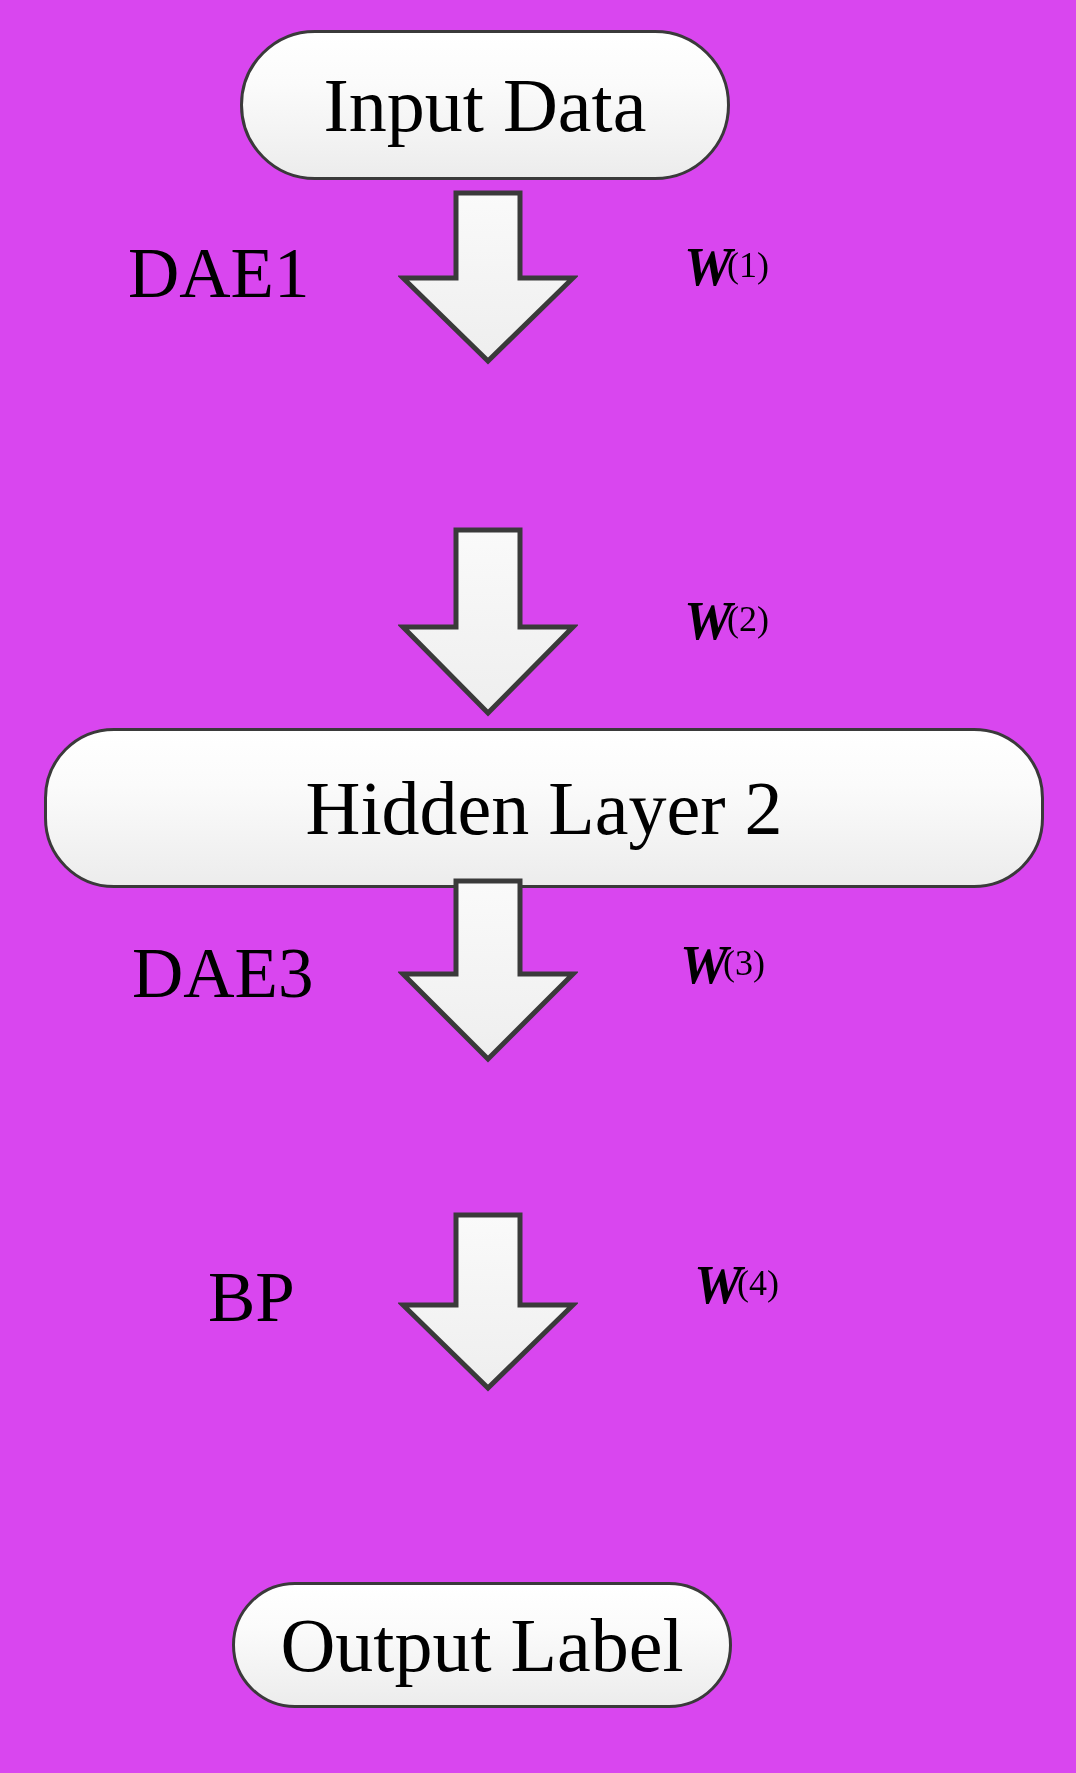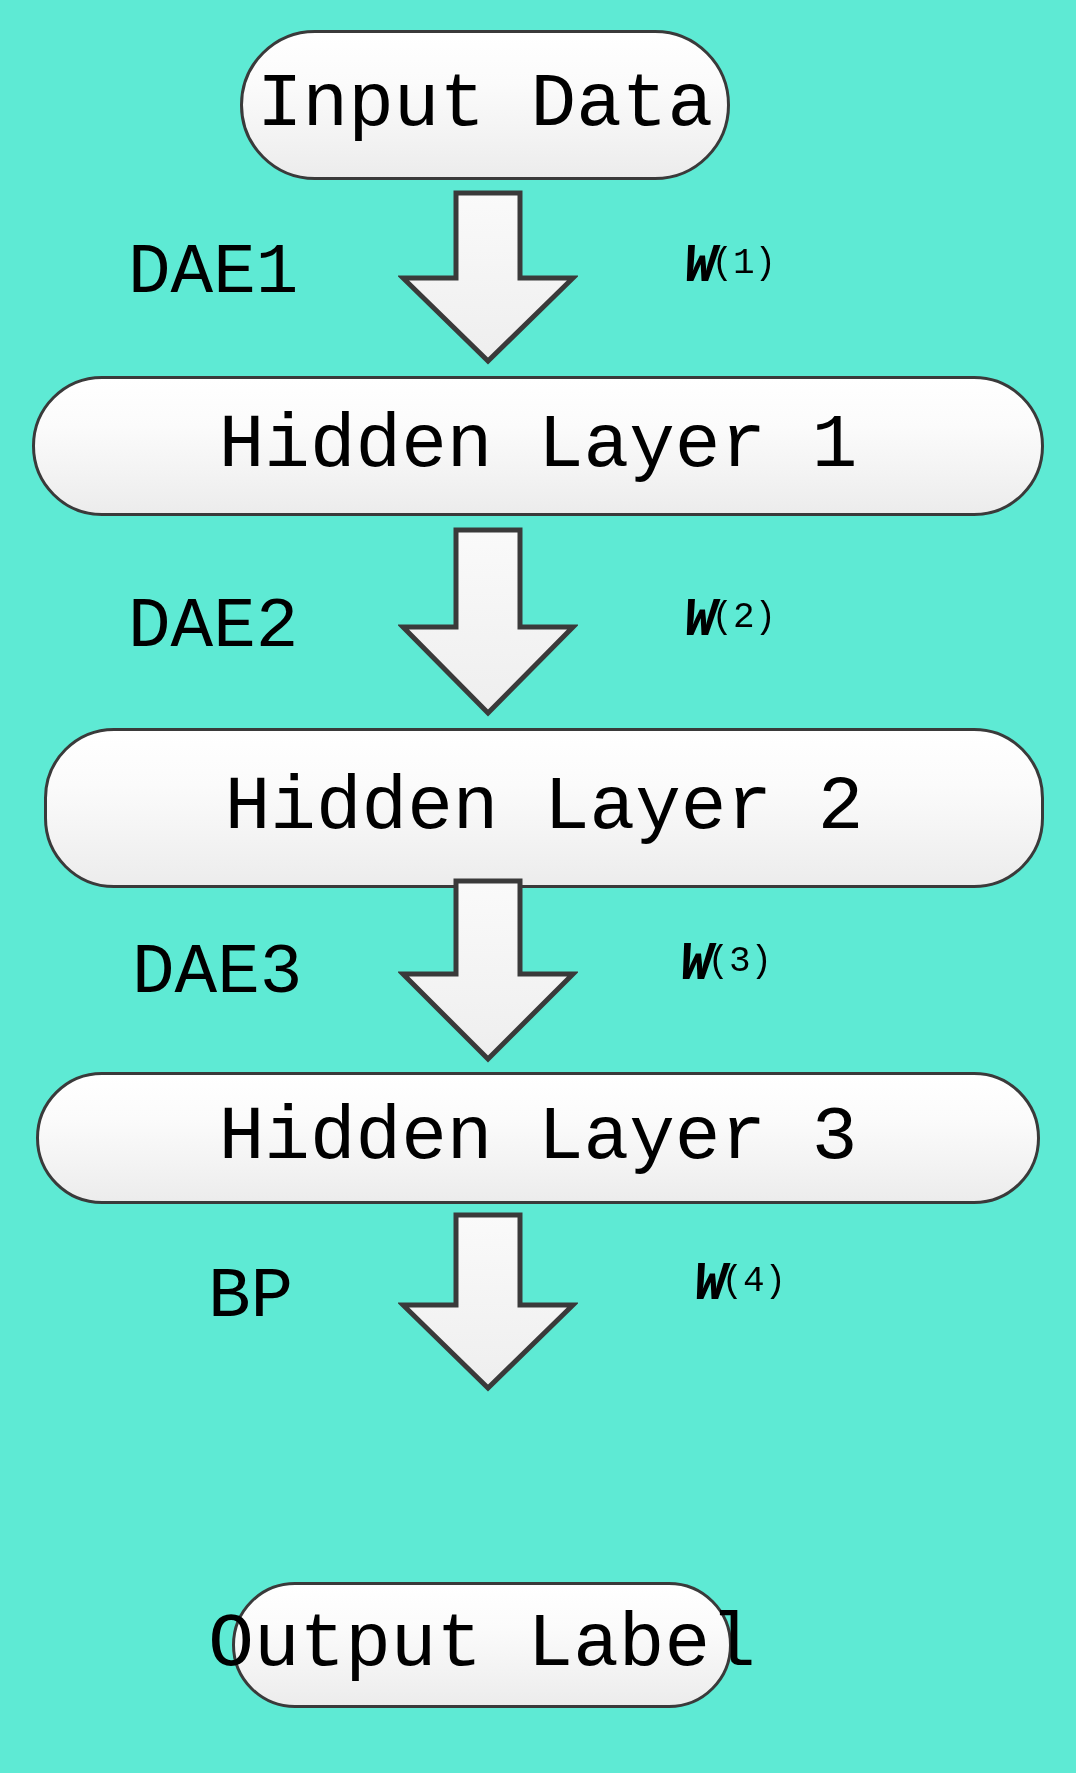--- a/index.html
+++ b/index.html
@@ -4,23 +4,23 @@
 <style>
   html, body {
     margin: 0;
     padding: 0;
     background: #ffffff;
   }
   #canvas {
     position: relative;
     width: 1076px;
     height: 1773px;
-    background: #5eead4;
+    background: #d946ef;
     overflow: hidden;
-    font-family: Liberation Mono, monospace;
+    font-family: Liberation Serif, serif;
   }
 
   
   .node {
     position: absolute;
     box-sizing: border-box;
     border: 3px solid #3a3a3a;
     background: linear-gradient(to bottom, #ffffff 0%, #fbfbfb 35%, #f2f2f2 75%, #ececec 100%);
     display: flex;
     align-items: center;
@@ -88,37 +88,33 @@
       <polygon points="58,3 122,3 122,88 175,88 90,171 5,88 58,88" fill="url(#ag1)" stroke="#3a3a3a" stroke-width="5" stroke-linejoin="miter"></polygon>
     </svg>
   </div>
 
   <div class="side-label dae-label" style="left:128px; top:238px;">DAE1</div>
 
   <div class="w-label" style="left:684px; top:240px;">
     <span class="w-sym">W</span><span class="w-sup">(1)</span>
   </div>
 
-  <div class="node" style="left:32px; top:376px; width:1012px; height:140px; border-radius:70px;">
-    <span class="node-label" style="font-size:76px;">Hidden Layer 1</span>
-  </div>
 
   <div class="arrow" style="left:398px; top:527px; width:180px; height:190px;">
     <svg width="180" height="190" viewBox="0 0 180 190">
       <defs>
         <linearGradient id="ag2" x1="0" y1="0" x2="0" y2="1">
           <stop offset="0%" stop-color="#fafafa"></stop>
           <stop offset="100%" stop-color="#eeeeee"></stop>
         </linearGradient>
       </defs>
       <polygon points="58,3 122,3 122,100 175,100 90,186 5,100 58,100" fill="url(#ag2)" stroke="#3a3a3a" stroke-width="5" stroke-linejoin="miter"></polygon>
     </svg>
   </div>
 
-  <div class="side-label dae-label" style="left:128px; top:592px;">DAE2</div>
 
   <div class="w-label" style="left:684px; top:594px;">
     <span class="w-sym">W</span><span class="w-sup">(2)</span>
   </div>
 
   <div class="node" style="left:44px; top:728px; width:1000px; height:160px; border-radius:70px;">
     <span class="node-label" style="font-size:76px;">Hidden Layer 2</span>
   </div>
 
   <div class="arrow" style="left:398px; top:878px; width:180px; height:185px;">
@@ -132,23 +128,20 @@
       <polygon points="58,3 122,3 122,96 175,96 90,181 5,96 58,96" fill="url(#ag3)" stroke="#3a3a3a" stroke-width="5" stroke-linejoin="miter"></polygon>
     </svg>
   </div>
 
   <div class="side-label dae-label" style="left:132px; top:938px;">DAE3</div>
 
   <div class="w-label" style="left:680px; top:938px;">
     <span class="w-sym">W</span><span class="w-sup">(3)</span>
   </div>
 
-  <div class="node" style="left:36px; top:1072px; width:1004px; height:132px; border-radius:66px;">
-    <span class="node-label" style="font-size:76px;">Hidden Layer 3</span>
-  </div>
 
   <div class="arrow" style="left:398px; top:1212px; width:180px; height:180px;">
     <svg width="180" height="180" viewBox="0 0 180 180">
       <defs>
         <linearGradient id="ag4" x1="0" y1="0" x2="0" y2="1">
           <stop offset="0%" stop-color="#fafafa"></stop>
           <stop offset="100%" stop-color="#eeeeee"></stop>
         </linearGradient>
       </defs>
       <polygon points="58,3 122,3 122,93 175,93 90,176 5,93 58,93" fill="url(#ag4)" stroke="#3a3a3a" stroke-width="5" stroke-linejoin="miter"></polygon>

